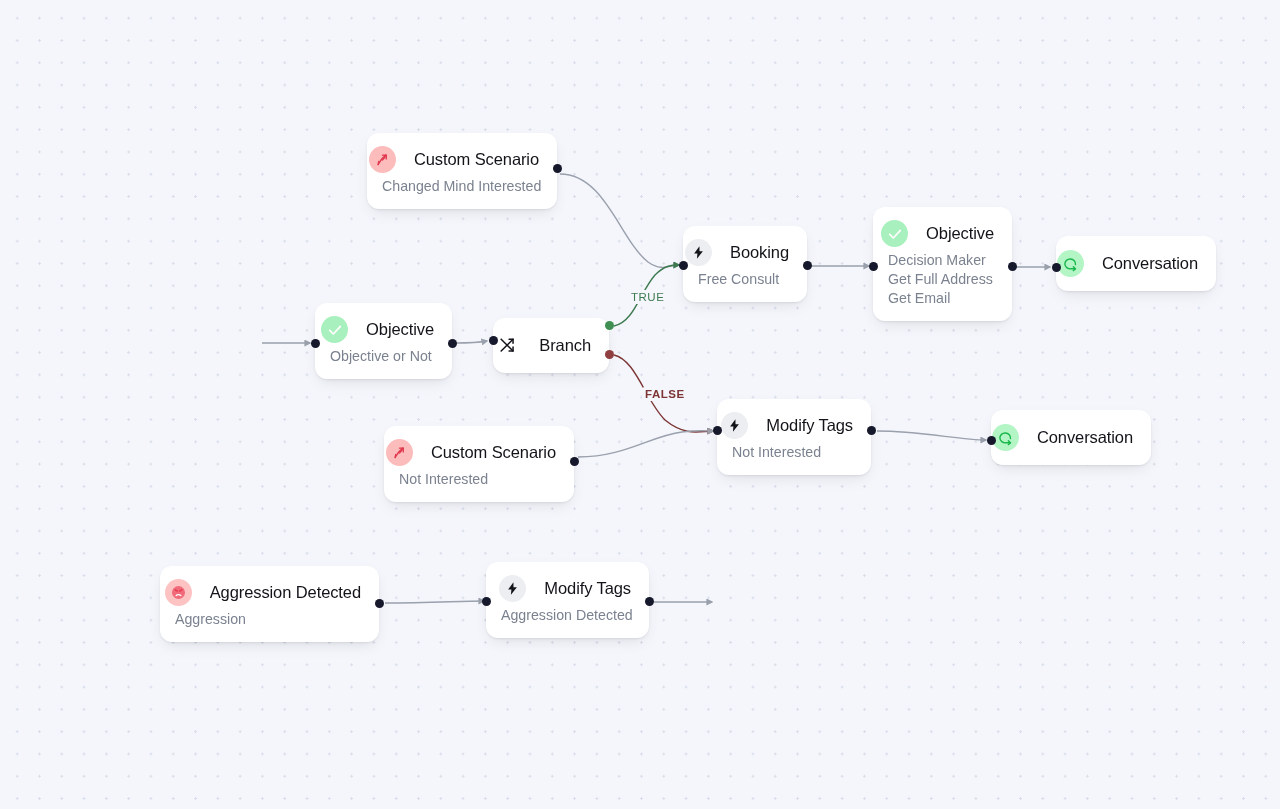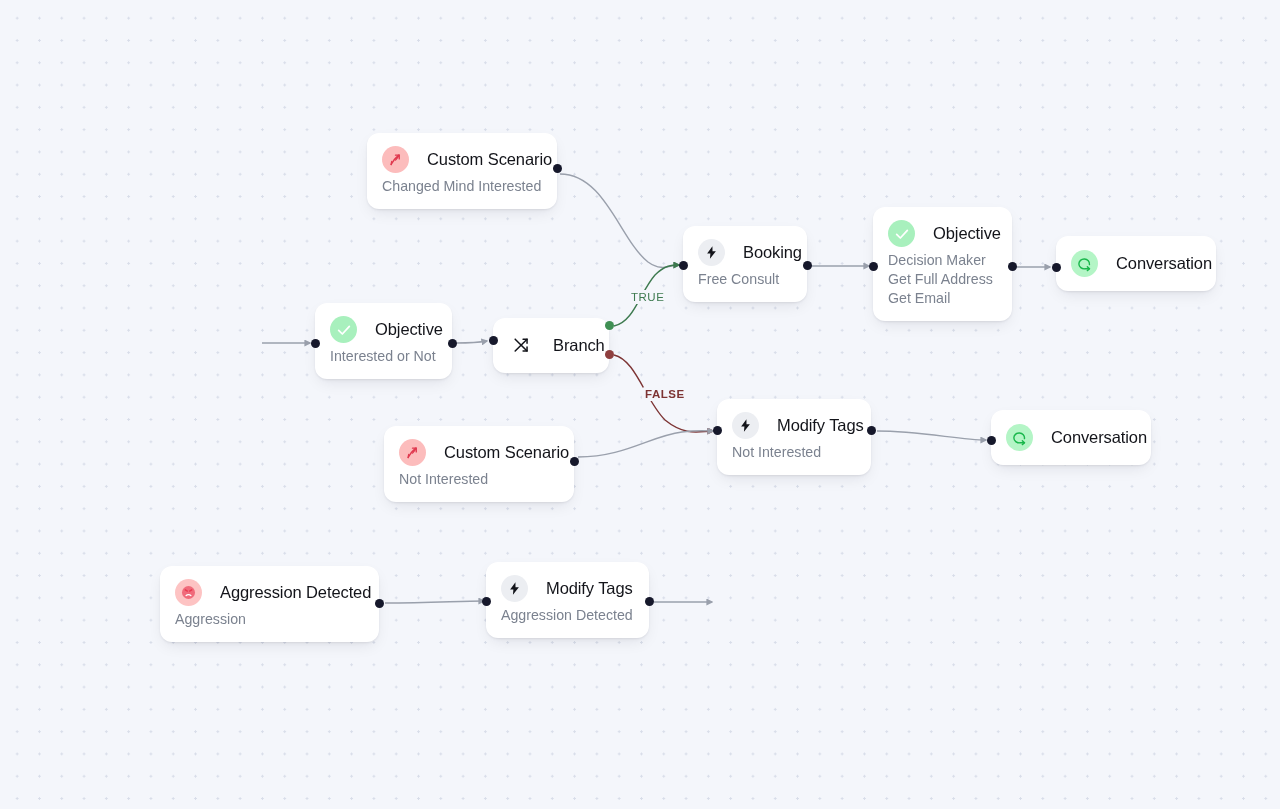--- a/index.html
+++ b/index.html
@@ -30,20 +30,21 @@
                 0 2px 5px -2px rgba(16,24,40,0.06);
     padding: 13px 18px 13px 15px;
     display: flex;
     flex-direction: column;
     justify-content: center;
   }
   .node-head {
     display: flex;
     align-items: center;
     gap: 18px;
+    justify-content: flex-end;
   }
   .node-title {
     font-size: 16.5px;
     color: #13141a;
     white-space: nowrap;
     letter-spacing: -0.1px;
   }
   .node-sub {
     margin-top: 4px;
     font-size: 14.2px;
@@ -153,21 +154,21 @@
   <div class="node" style="left:315px; top:303px; width:137px;">
     <div class="node-head">
       <span class="ico ico-green">
         <svg width="16" height="16" viewBox="0 0 24 24" fill="none" stroke="#ffffff" stroke-width="2.6" stroke-linecap="round" stroke-linejoin="round">
           <polyline points="4,12.5 9.5,18 20,6.5"></polyline>
         </svg>
       </span>
       <span class="node-title">Objective</span>
     </div>
     <div class="node-sub">
-      <span class="sline">Interested or Not</span>
+      <span class="sline">Objective or Not</span>
     </div>
     <span class="port" style="left:-4.5px; top:36px;"></span>
     <span class="port" style="right:-4.5px; top:36px;"></span>
   </div>
 
   <div class="node compact" style="left:493px; top:318px; width:116px;">
     <div class="node-head">
       <span class="ico ico-plain">
         <svg width="19" height="19" viewBox="0 0 24 24" fill="none" stroke="#13141a" stroke-width="1.9" stroke-linecap="round" stroke-linejoin="round">
           <line x1="4" y1="4" x2="19" y2="19"></line>

